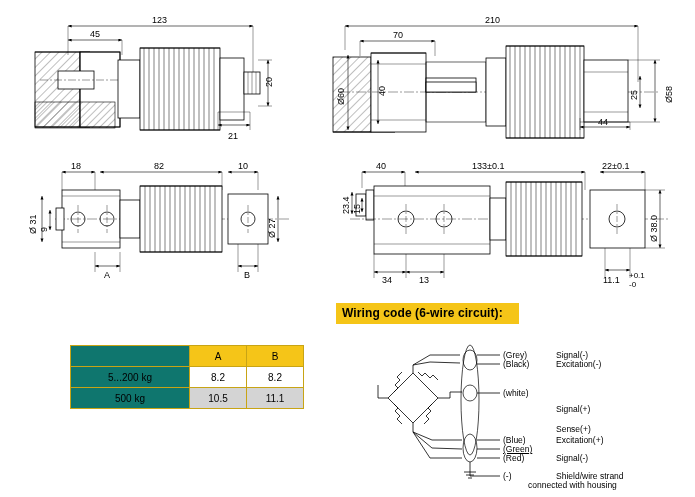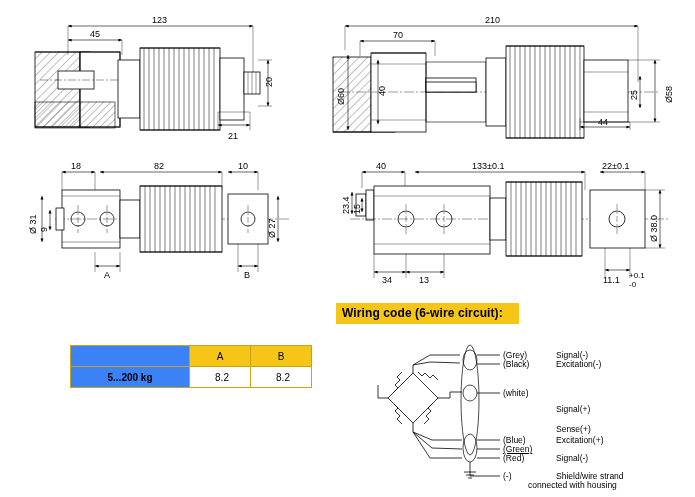--- a/index.html
+++ b/index.html
@@ -36,22 +36,22 @@
     border-collapse:collapse;
     font-size:10px;
   }
   .tbl td{
     border:1px solid #c8a415;
     height:20px;
     text-align:center;
     padding:0 4px;
   }
   .tbl .hdr{background:#f5c518;font-weight:normal;}
-  .tbl .lbl{background:#3b82f6;text-align:center;width:110px;font-weight:bold;}
-  .tbl .val{background:#ffffff;width:48px;padding-left:8px;}
+  .tbl .lbl{background:#0f766e;text-align:center;width:110px;}
+  .tbl .val{background:#ffffff;width:48px;}
   .tbl .val-grey{background:#d4d4d4;width:48px;}
 
   .wirelbl{
     position:absolute;
     font-size:8.5px;
     white-space:nowrap;
     font-family:"Liberation Sans",sans-serif;
   }
 </style>
 </head>
@@ -458,16 +458,21 @@
         <tr>
     <td class="lbl"></td>
     <td class="hdr">A</td>
     <td class="hdr">B</td>
   </tr>
   <tr>
     <td class="lbl">5...200 kg</td>
     <td class="val">8.2</td>
     <td class="val">8.2</td>
   </tr>
+  <tr>
+    <td class="lbl">500 kg</td>
+    <td class="val-grey">10.5</td>
+    <td class="val-grey">11.1</td>
+  </tr>
 </tbody>
     </table>
 
 </div>
 
 </body></html>

